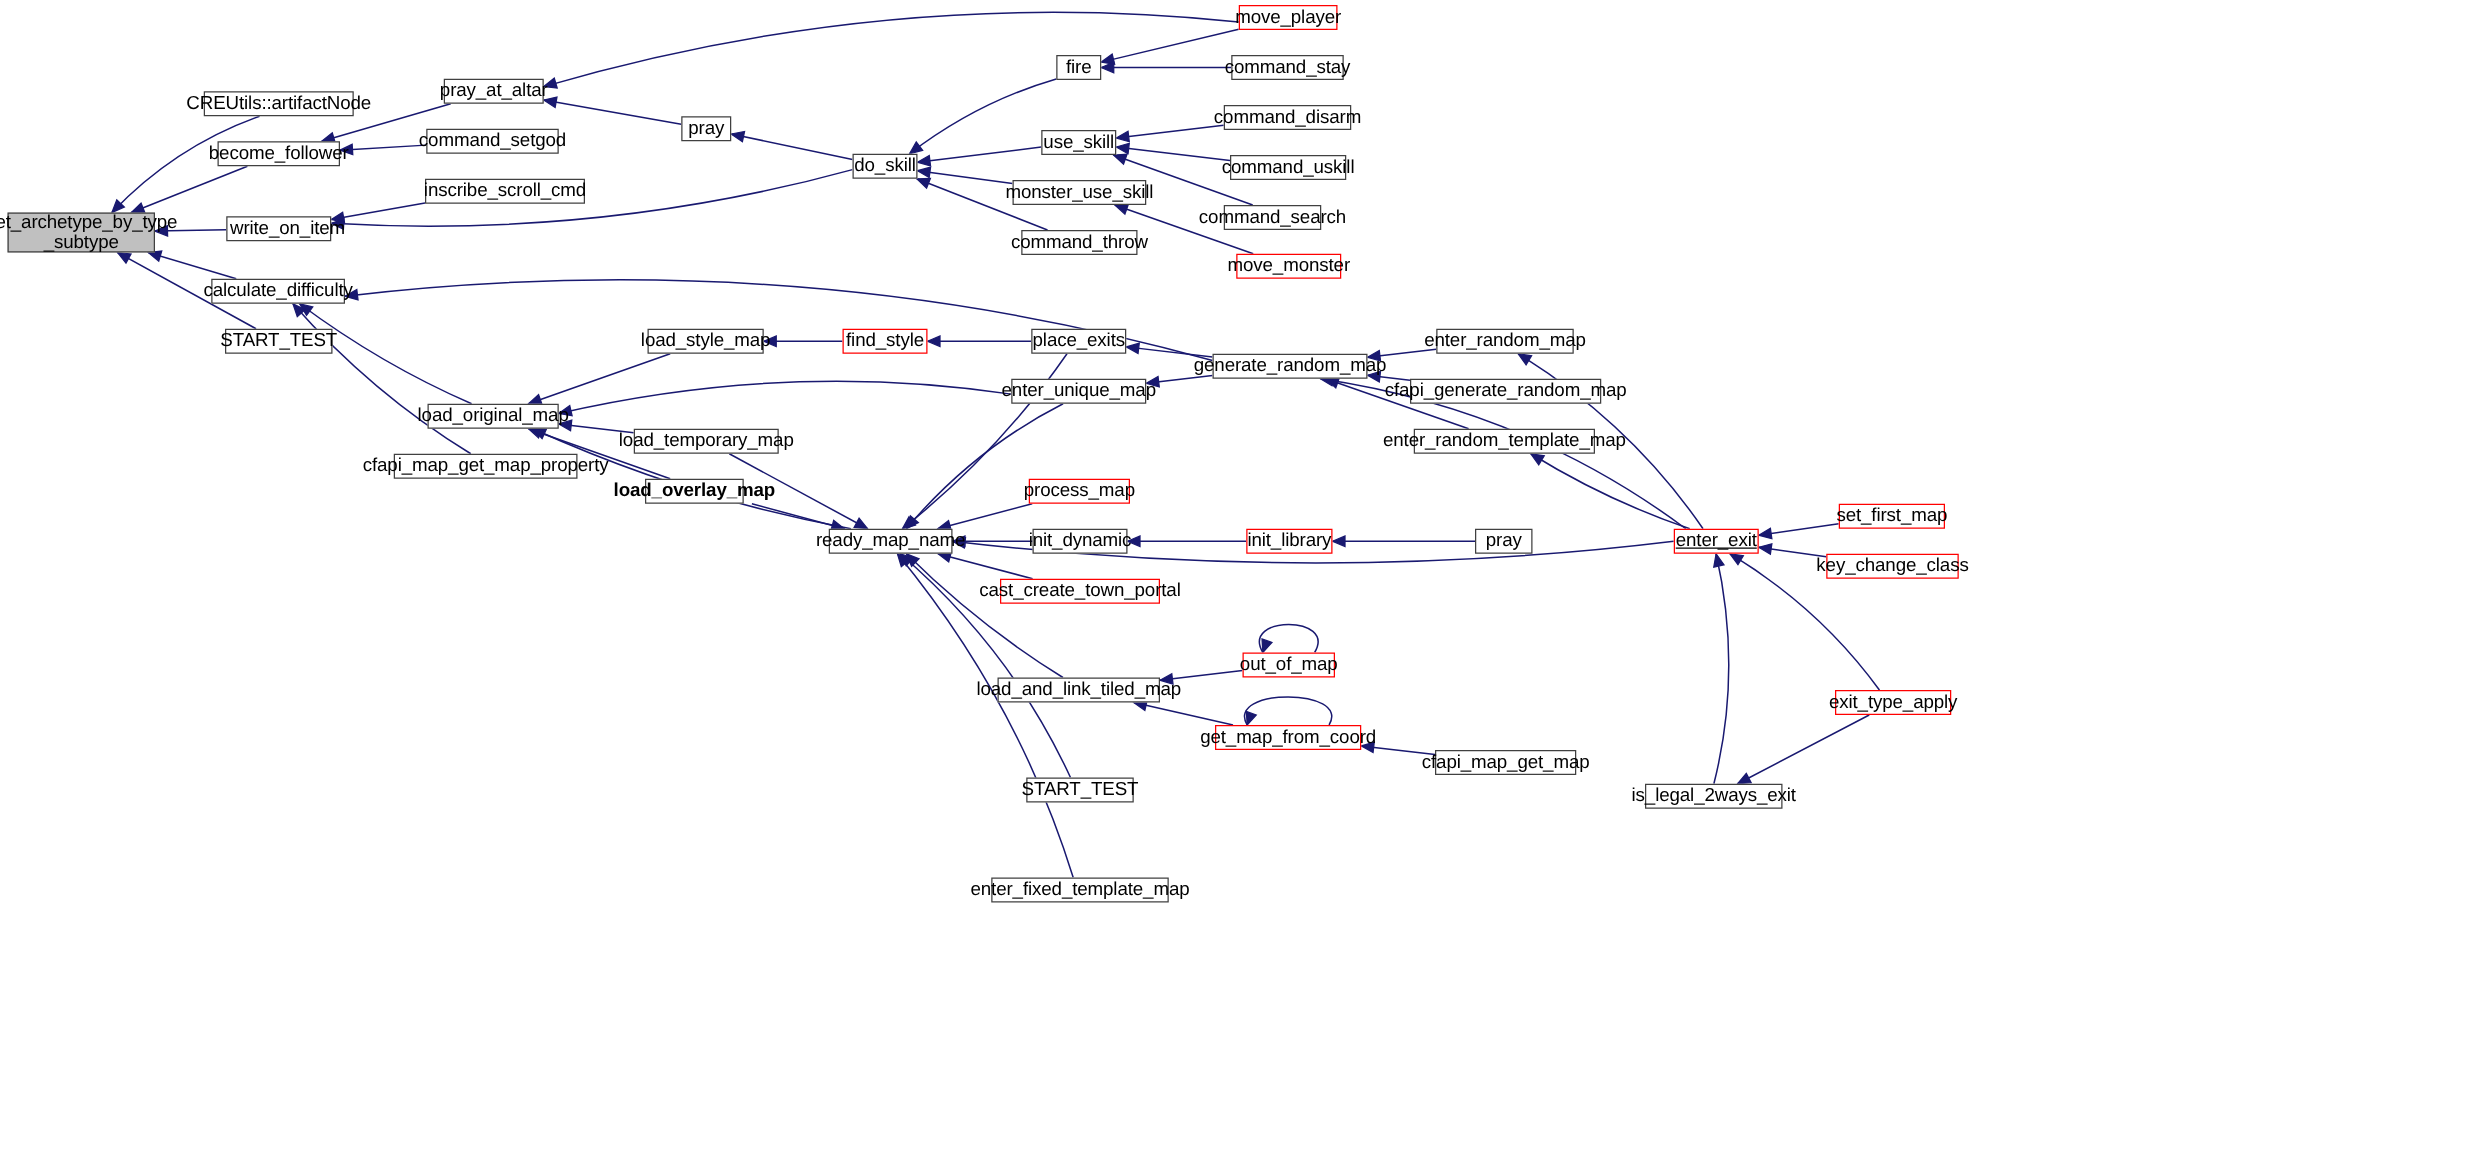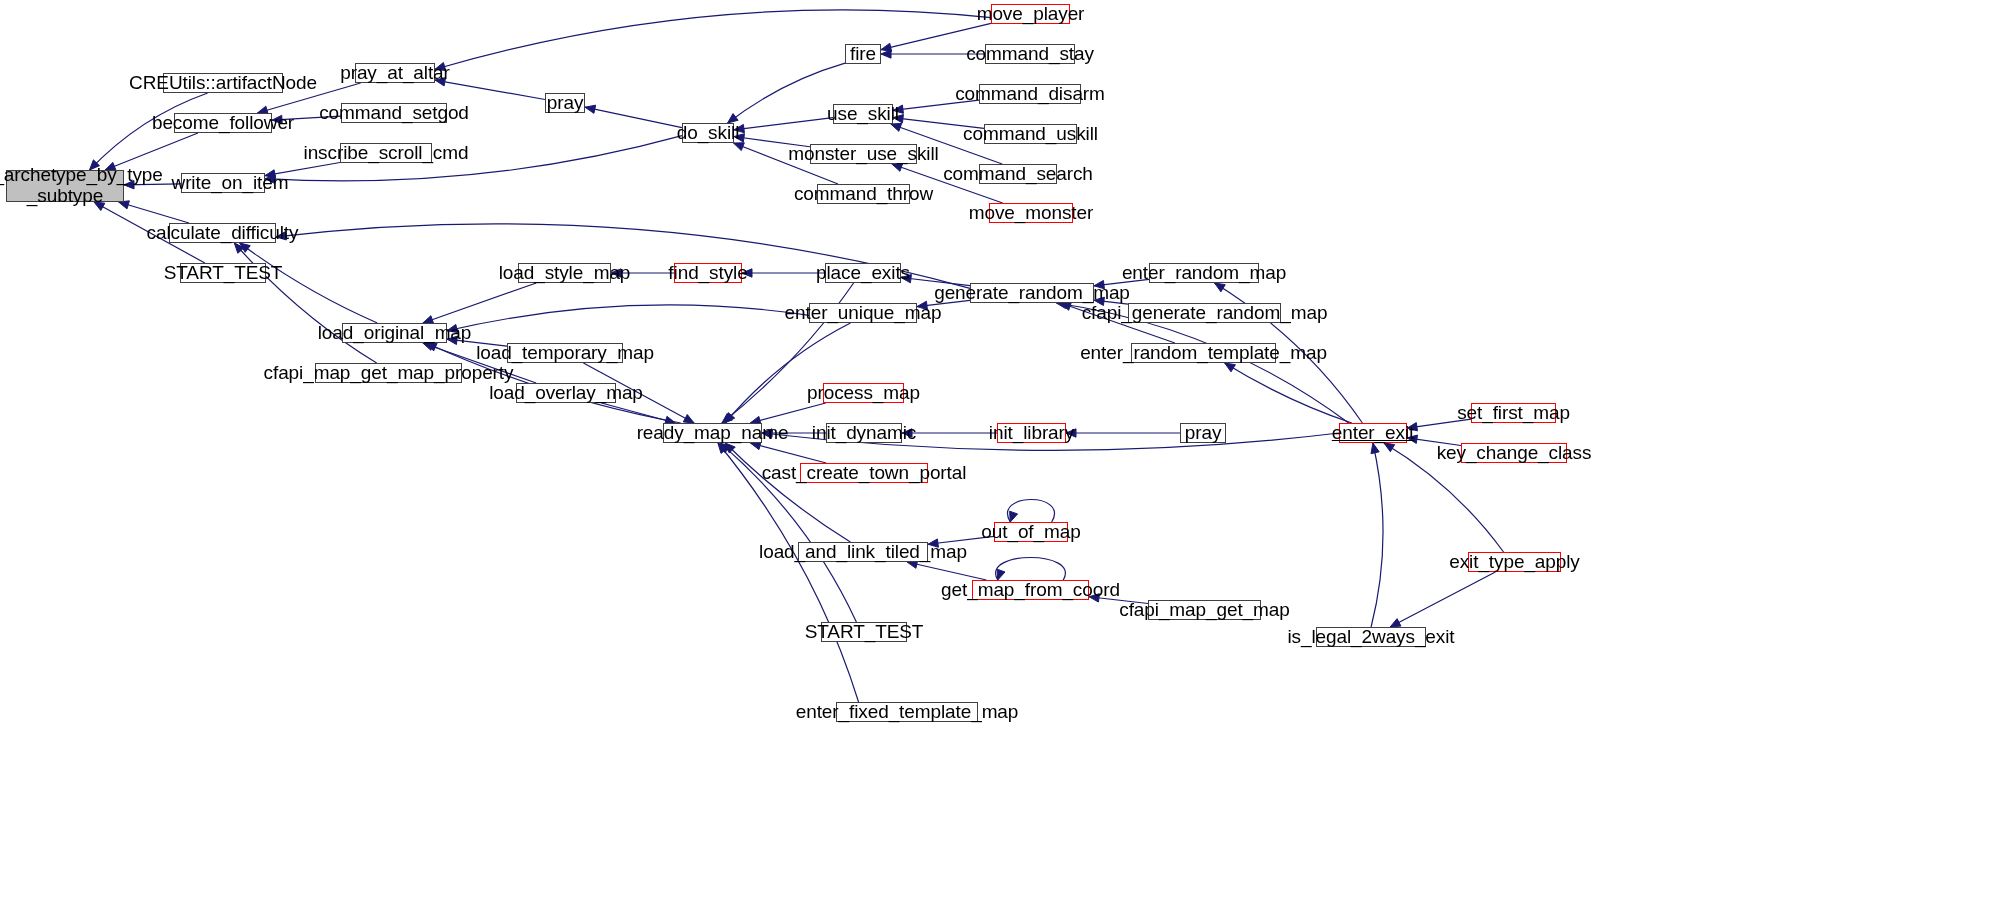--- a/index.html
+++ b/index.html
@@ -27,21 +27,21 @@
   .node {
     position: absolute;
     box-sizing: border-box;
     display: flex;
     align-items: center;
     justify-content: center;
     text-align: center;
     background: #ffffff;
     border: 1px solid #404040;
     color: #000000;
-    font-size: 19px;
+    font-size: 15px;
     line-height: 1.08;
     white-space: pre;
     letter-spacing: -0.1px;
   }
   .node.red {
     border-color: #ff0000;
   }
   .node.root {
     background: #c0c0c0;
     border-color: #404040;
@@ -186,42 +186,42 @@
   <div id="nodes">
       <div class="node root" style="left: 6px; top: 170px; width: 118px; height: 32px;"><span class="label">get_archetype_by_type
 _subtype</span></div>
       <div class="node" style="left: 163px; top: 73px; width: 120px; height: 20px;"><span class="label">CREUtils::artifactNode</span></div>
       <div class="node" style="left: 174px; top: 113px; width: 98px; height: 20px;"><span class="label">become_follower</span></div>
       <div class="node" style="left: 181px; top: 173px; width: 84px; height: 20px; padding-left: 14px;"><span class="label">write_on_item</span></div>
       <div class="node" style="left: 169px; top: 223px; width: 107px; height: 20px;"><span class="label">calculate_difficulty</span></div>
       <div class="node" style="left: 180px; top: 263px; width: 86px; height: 20px;"><span class="label">START_TEST</span></div>
       <div class="node" style="left: 355px; top: 63px; width: 80px; height: 20px;"><span class="label">pray_at_altar</span></div>
       <div class="node" style="left: 341px; top: 103px; width: 106px; height: 20px;"><span class="label">command_setgod</span></div>
-      <div class="node" style="left: 340px; top: 143px; width: 92px; height: 20px;"><span class="label">inscribe_scroll_cmd</span></div>
+      <div class="node" style="left: 340px; top: 143px; width: 128px; height: 20px;"><span class="label">inscribe_scroll_cmd</span></div>
       <div class="node" style="left: 315px; top: 363px; width: 147px; height: 20px;"><span class="label">cfapi_map_get_map_property</span></div>
       <div class="node" style="left: 342px; top: 323px; width: 105px; height: 20px;"><span class="label">load_original_map</span></div>
       <div class="node" style="left: 545px; top: 93px; width: 40px; height: 20px;"><span class="label">pray</span></div>
       <div class="node" style="left: 518px; top: 263px; width: 93px; height: 20px;"><span class="label">load_style_map</span></div>
       <div class="node" style="left: 507px; top: 343px; width: 116px; height: 20px;"><span class="label">load_temporary_map</span></div>
-      <div class="node" style="left: 516px; top: 383px; width: 100px; height: 20px;"><span class="label">load_overlay_map</span></div>
+      <div class="node" style="left: 516px; top: 383px; width: 79px; height: 20px; font-weight: bold;"><span class="label">load_overlay_map</span></div>
       <div class="node" style="left: 682px; top: 123px; width: 52px; height: 20px;"><span class="label">do_skill</span></div>
       <div class="node red" style="left: 674px; top: 263px; width: 68px; height: 20px;"><span class="label">find_style</span></div>
       <div class="node" style="left: 663px; top: 423px; width: 99px; height: 20px;"><span class="label">ready_map_name</span></div>
       <div class="node" style="left: 845px; top: 44px; width: 36px; height: 20px;"><span class="label">fire</span></div>
       <div class="node" style="left: 833px; top: 104px; width: 60px; height: 20px;"><span class="label">use_skill</span></div>
       <div class="node" style="left: 810px; top: 144px; width: 107px; height: 20px;"><span class="label">monster_use_skill</span></div>
       <div class="node" style="left: 817px; top: 184px; width: 93px; height: 20px;"><span class="label">command_throw</span></div>
       <div class="node" style="left: 825px; top: 263px; width: 76px; height: 20px;"><span class="label">place_exits</span></div>
       <div class="node" style="left: 809px; top: 303px; width: 108px; height: 20px;"><span class="label">enter_unique_map</span></div>
       <div class="node red" style="left: 823px; top: 383px; width: 81px; height: 20px;"><span class="label">process_map</span></div>
       <div class="node" style="left: 826px; top: 423px; width: 76px; height: 20px;"><span class="label">init_dynamic</span></div>
       <div class="node red" style="left: 800px; top: 463px; width: 128px; height: 20px;"><span class="label">cast_create_town_portal</span></div>
       <div class="node" style="left: 798px; top: 542px; width: 130px; height: 20px;"><span class="label">load_and_link_tiled_map</span></div>
       <div class="node" style="left: 821px; top: 622px; width: 86px; height: 20px;"><span class="label">START_TEST</span></div>
-      <div class="node" style="left: 836px; top: 702px; width: 142px; height: 20px;"><span class="label">enter_fixed_template_map</span></div>
+      <div class="node" style="left: 793px; top: 702px; width: 142px; height: 20px;"><span class="label">enter_fixed_template_map</span></div>
       <div class="node red" style="left: 991px; top: 4px; width: 79px; height: 20px;"><span class="label">move_player</span></div>
       <div class="node" style="left: 985px; top: 44px; width: 90px; height: 20px;"><span class="label">command_stay</span></div>
       <div class="node" style="left: 979px; top: 84px; width: 102px; height: 20px;"><span class="label">command_disarm</span></div>
       <div class="node" style="left: 984px; top: 124px; width: 93px; height: 20px;"><span class="label">command_uskill</span></div>
       <div class="node" style="left: 979px; top: 164px; width: 78px; height: 20px;"><span class="label">command_search</span></div>
       <div class="node red" style="left: 989px; top: 203px; width: 84px; height: 20px;"><span class="label">move_monster</span></div>
       <div class="node" style="left: 970px; top: 283px; width: 124px; height: 20px;"><span class="label">generate_random_map</span></div>
       <div class="node red" style="left: 994px; top: 522px; width: 74px; height: 20px;"><span class="label">out_of_map</span></div>
       <div class="node red" style="left: 972px; top: 580px; width: 117px; height: 20px;"><span class="label">get_map_from_coord</span></div>
       <div class="node red" style="left: 997px; top: 423px; width: 69px; height: 20px;"><span class="label">init_library</span></div>

